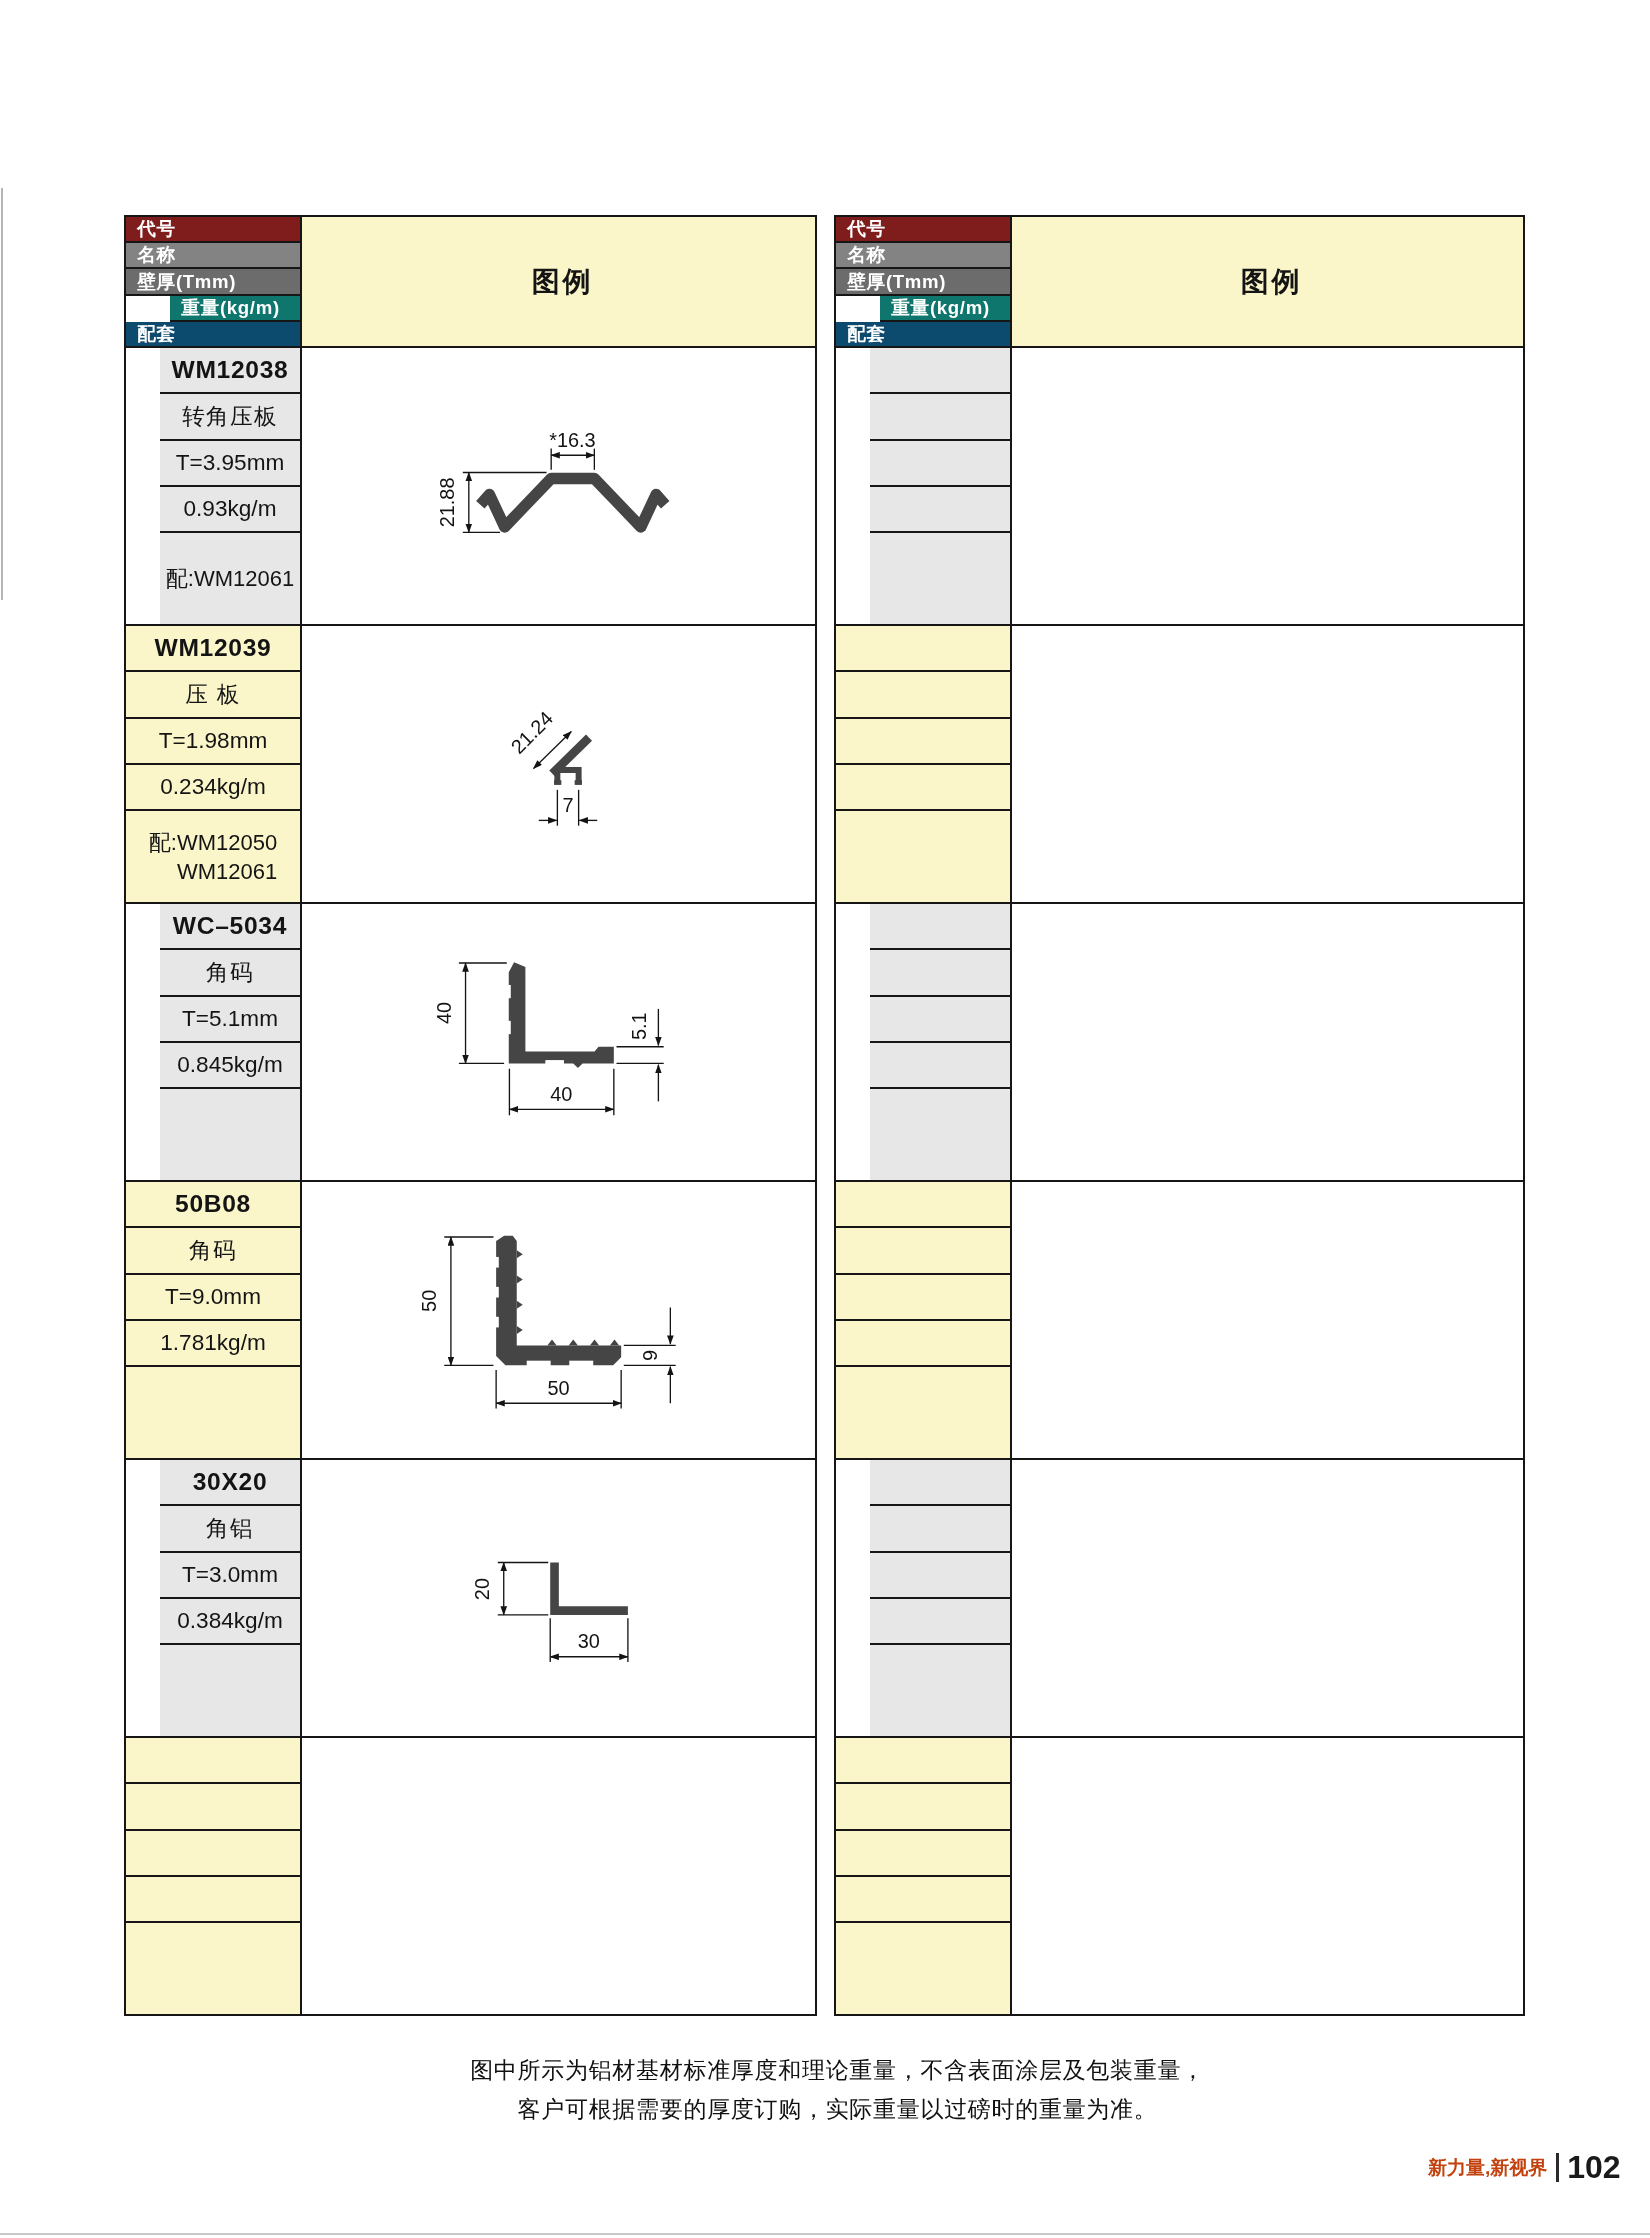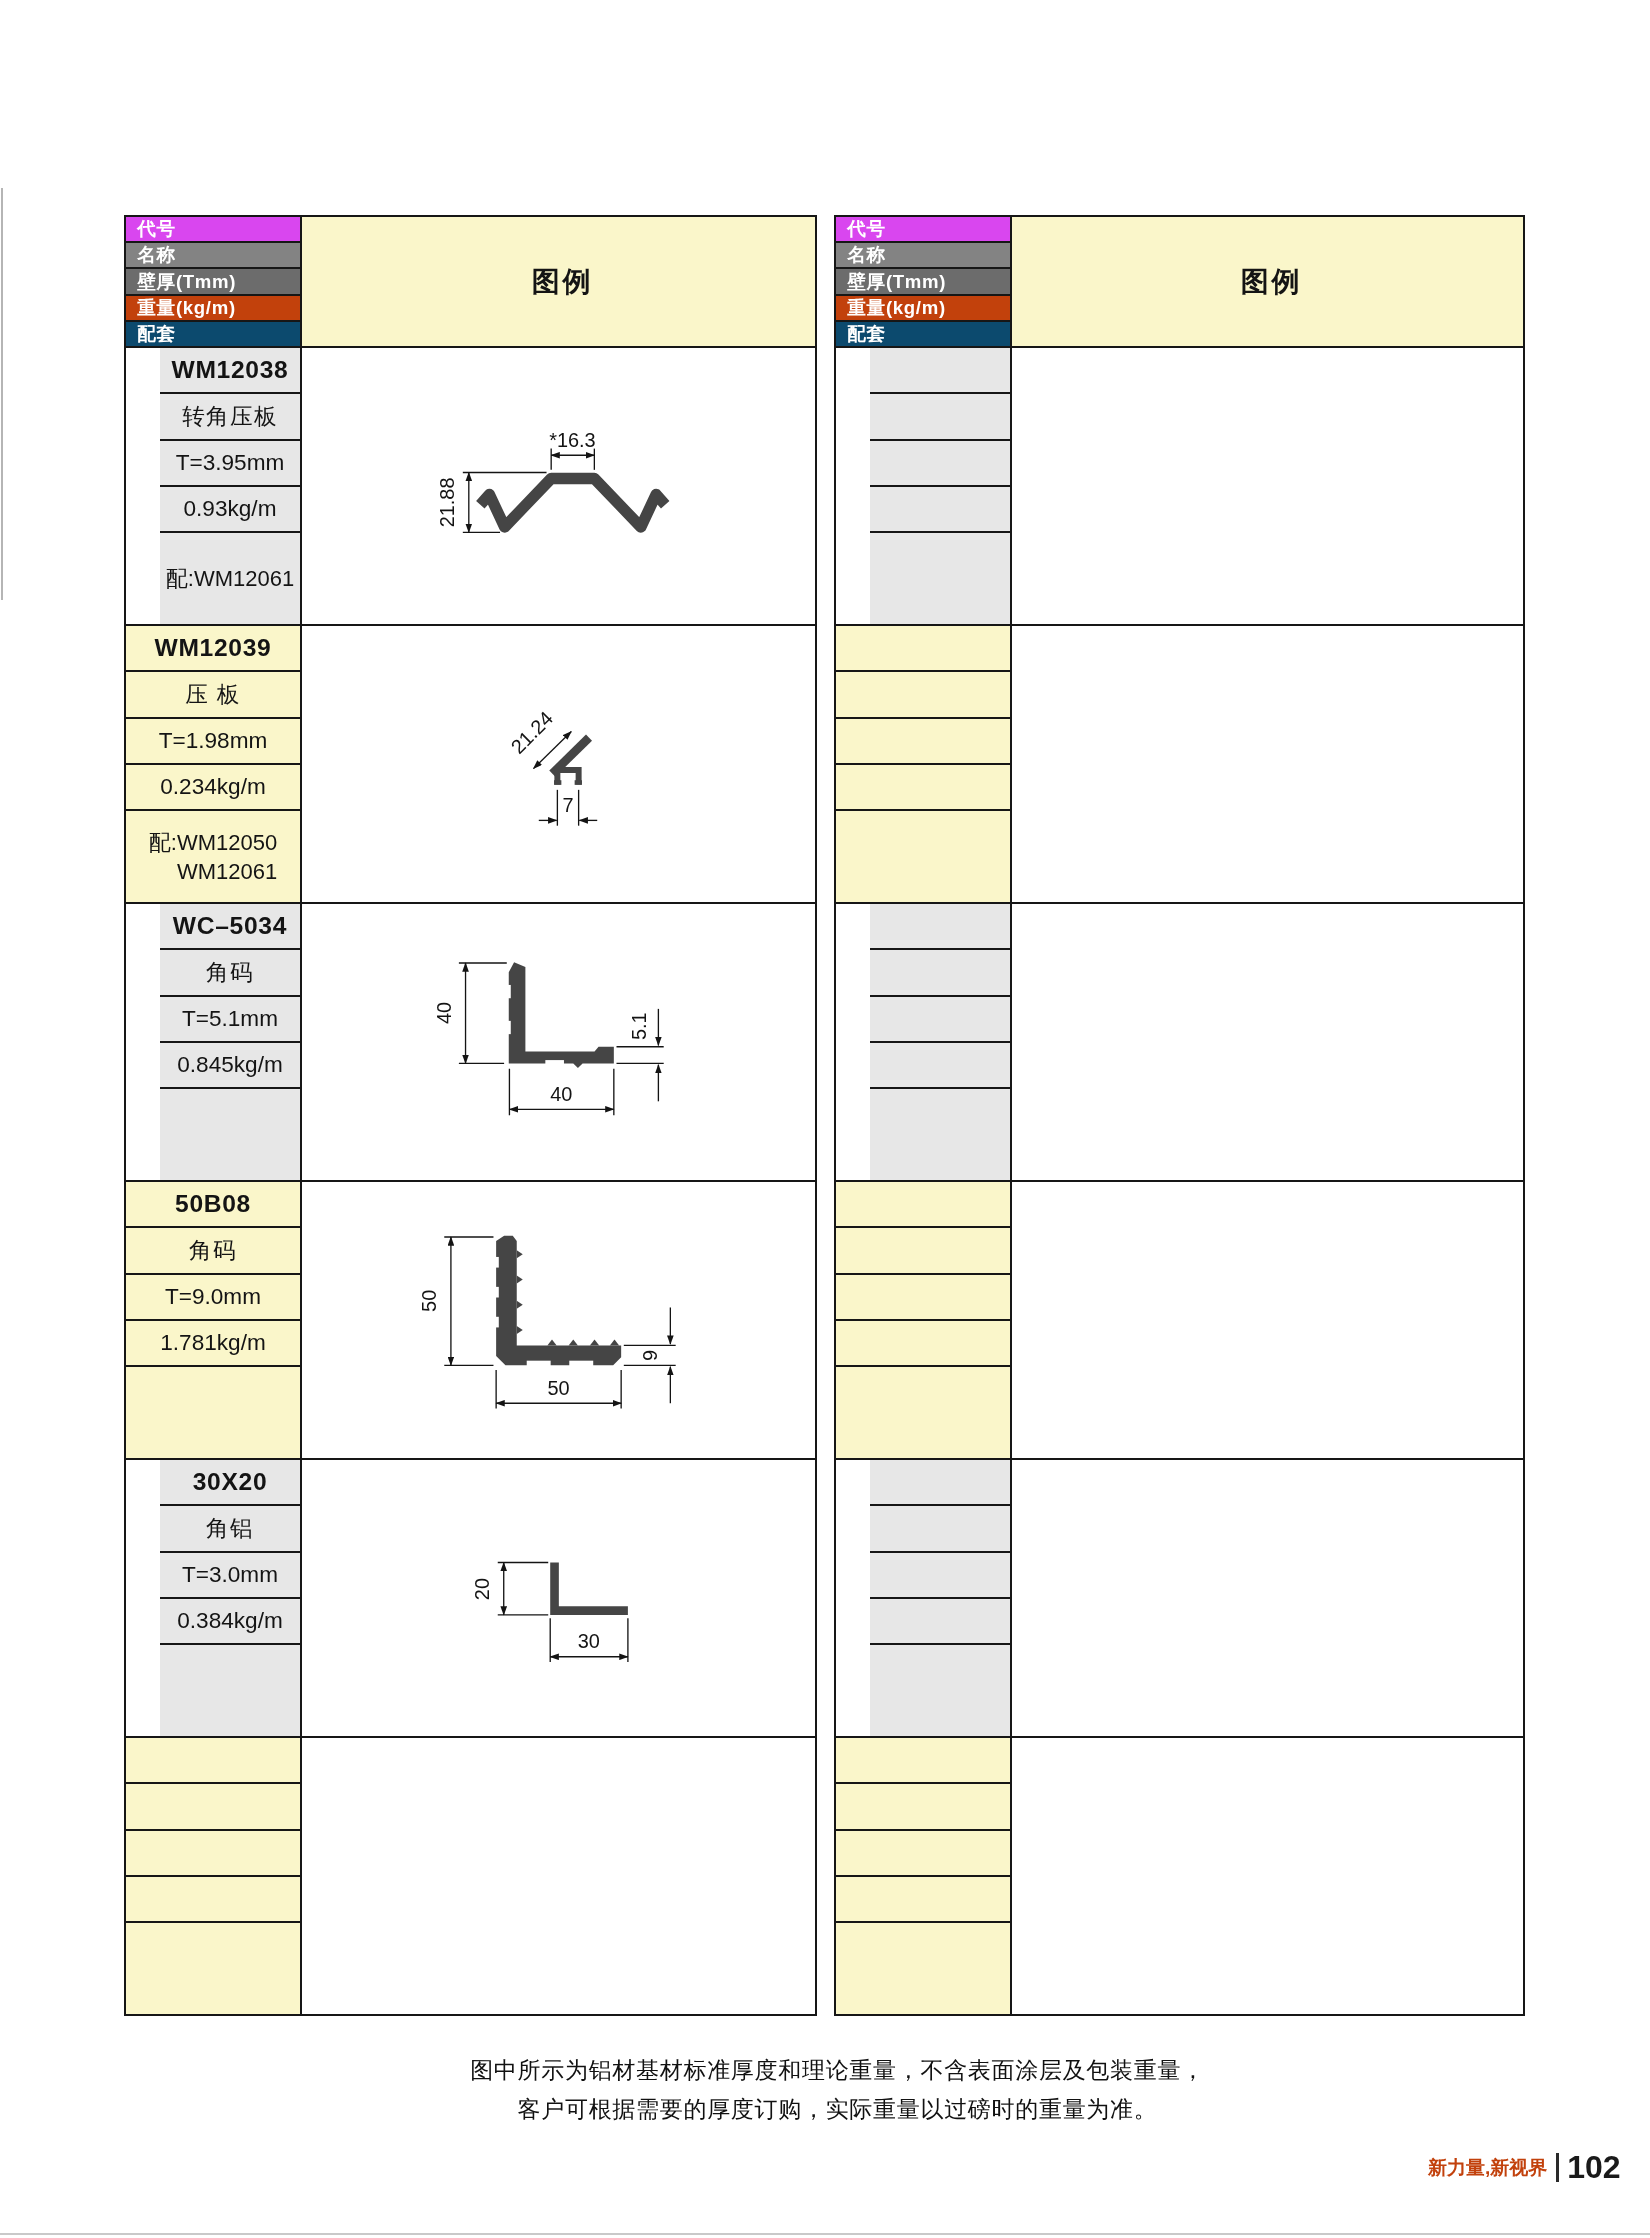--- a/index.html
+++ b/index.html
@@ -16,24 +16,24 @@
   .block.header-block { height:129px; border-top:none; }
 
   .labels { width:176px; border-right:2px solid #161616; display:flex; flex-direction:column; }
   .cell { flex:1 1 0; border-bottom:2px solid #161616; display:flex; align-items:center;
           justify-content:center; overflow:hidden; }
   .cell:last-child { border-bottom:none; }
   .cell-match { flex:2.05 1 0; }
 
   .header-block .cell { justify-content:flex-start; padding-left:11.3px; color:#ffffff;
                         font-weight:bold; font-size:18.6px; letter-spacing:0.7px; }
-  .header-block .cell:nth-child(1){ background:#d946ef; }
+  .header-block .cell:nth-child(1){ background:#7f1d1d; }
   .header-block .cell:nth-child(2){ background:#838383; }
   .header-block .cell:nth-child(3){ background:#6c6c6c; }
-  .header-block .cell:nth-child(4){ background:#c2410c; }
+  .header-block .cell:nth-child(4){ background:#0f766e;margin-left:44px; }
   .header-block .cell:nth-child(5){ background:#0c4a6e; }
 
   .legend { flex:1 1 auto; position:relative; background:#ffffff; display:flex;
             align-items:center; justify-content:center; }
   .legend-header { background:#faf6ca; font-size:28px; font-weight:bold; letter-spacing:2.7px;padding-left:8px; }
 
   .tone-gray   .labels .cell { background:#e7e7e7;margin-left:34px; }
   .tone-yellow .labels .cell { background:#faf6ca; }
 
   .cell-code { font-weight:bold; font-size:24.6px; letter-spacing:0.7px; }

